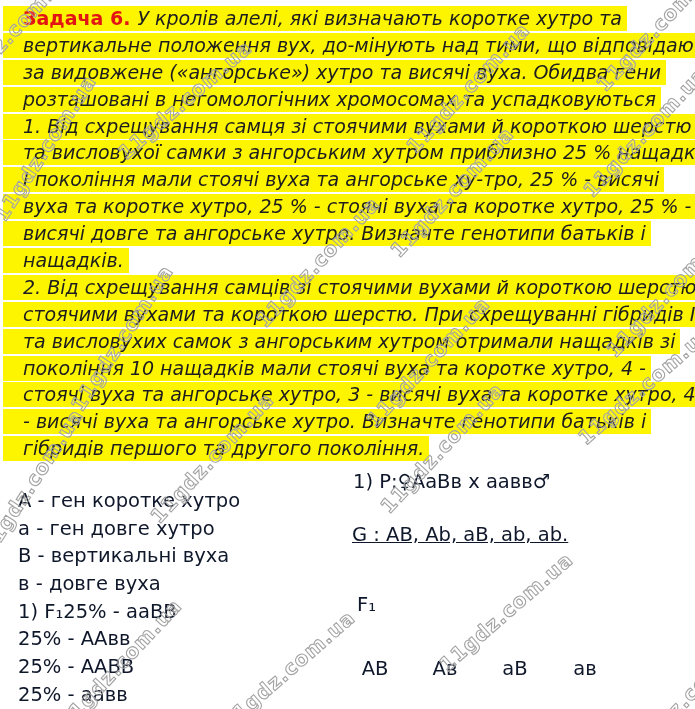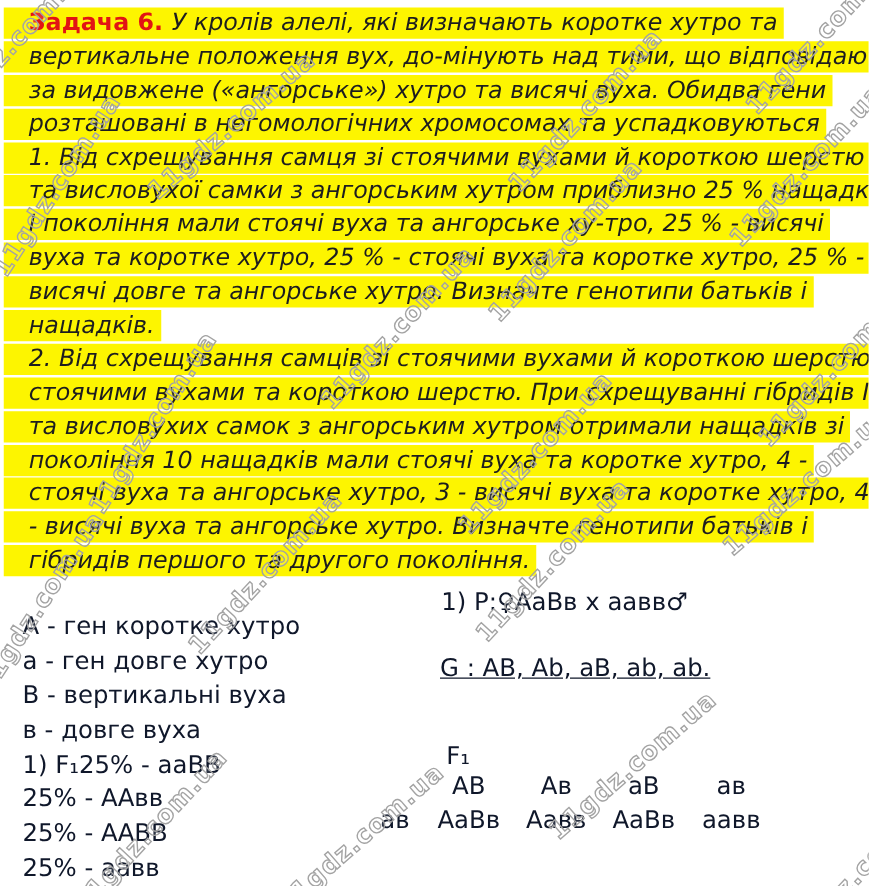--- a/index.html
+++ b/index.html
@@ -20,21 +20,21 @@
   }
   .task-title{color:#e21414;font-weight:bold;font-style:normal;margin-right:7px;}
   
   .sol{font-size:19.5px;color:#0f172a;z-index:1;}
   .left-col{position:absolute;left:18px;top:489px;}
   .left-col .row{height:27.7px;line-height:23px;white-space:nowrap;}
   .p-line{position:absolute;left:353px;top:470px;white-space:nowrap;}
   .g-line{position:absolute;left:352px;top:523px;white-space:nowrap;text-decoration:underline;}
   .f1-label{position:absolute;left:357px;top:593px;white-space:nowrap;text-align:center;}
   .punnett{position:absolute;left:292px;top:617px;}
-  .prow{display:flex;height:26.5px;line-height:24px;}
+  .prow{display:flex;height:26.5px;line-height:24px;margin-top:40px;}
   .plabel{width:48px;text-align:center;}
   .pcell{width:70px;text-align:center;white-space:nowrap;}
   
   .wm{
     position:absolute;z-index:5;pointer-events:none;white-space:nowrap;
     font:bold 20px "DejaVu Sans", sans-serif;letter-spacing:1px;
     color:rgba(255,255,255,0.12);
     -webkit-text-stroke:1.1px #a3a3a3;
     transform:translate(-50%,-50%) rotate(-47deg);
   }

